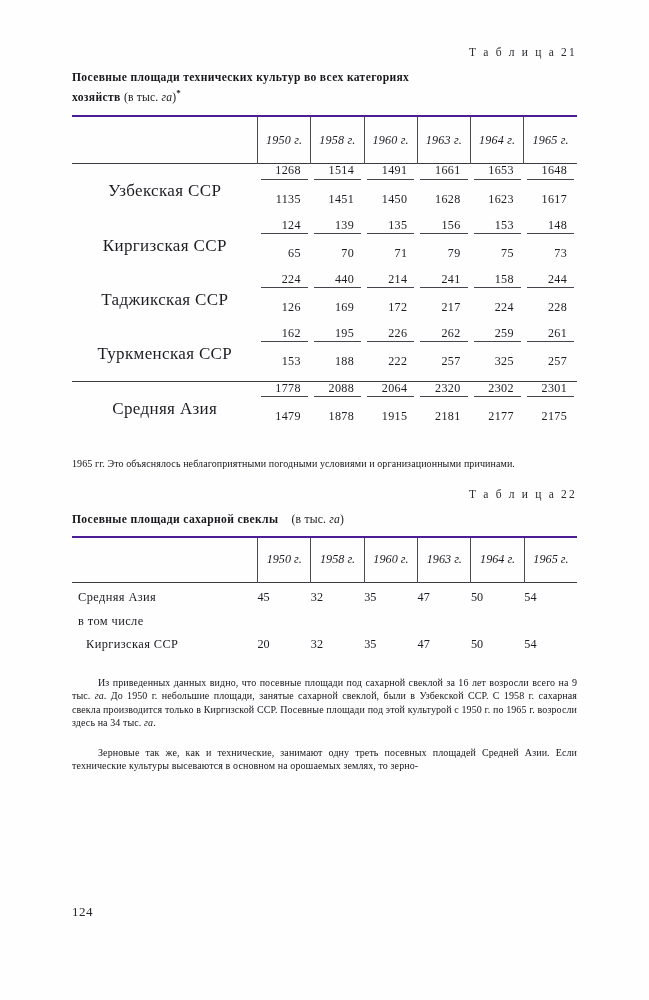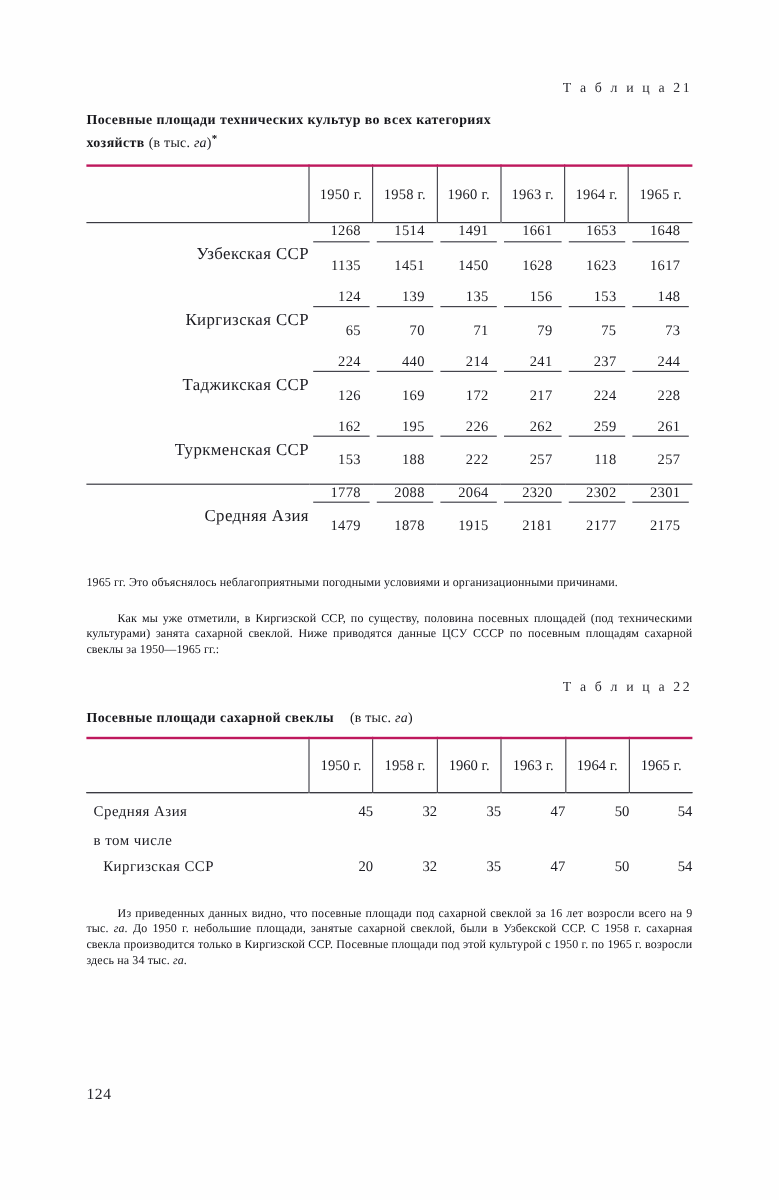--- a/index.html
+++ b/index.html
@@ -17,21 +17,21 @@
     overflow: hidden;
   }
   .page {
     position: absolute;
     inset: 0;
     background: #fefefe;
   }
   .content {
     position: absolute;
     left: 72px;
-    top: 68px;
+    top: 46px;
     width: 505px;
   }
 
   
   .tbl-caption-num {
     text-align: right;
     font-size: 11.5px;
     letter-spacing: 2.2px;
     color: #2a2a30;
     margin: 0 0 12px 0;
@@ -58,40 +58,40 @@
     border-collapse: collapse;
     width: 100%;
     font-size: 12.2px;
     color: #1c1c22;
   }
   table.grid td, table.grid th {
     padding: 0;
     font-weight: normal;
     vertical-align: middle;
   }
-  .rule-top { border-top: 2px solid #be185d; }
+  .rule-top { border-top: 2px solid #4c1d95; font-style: italic; }
   .rule-bot { border-bottom: 1.1px solid #3a3a42; }
   .rule-thick-bot { border-bottom: 1.6px solid #3a3a42; }
 
   .hdr-row td {
     height: 46px;
     text-align: center;
     font-size: 12.1px;
     letter-spacing: 0.2px;
     white-space: nowrap;
   }
   .hdr-row td.yr { border-left: 1px solid #4a4a52; }
   .hdr-row td.stub { border-left: none; }
 
   td.stub {
-    text-align: right;
+    text-align: center;
     padding-left: 4px;
     white-space: nowrap;
     letter-spacing: 0.35px;
-    font-size: 14px;
+    font-size: 17px;
   }
 
   
   .frac {
     display: block;
     text-align: right;
     line-height: 1.12;
     font-size: 12.1px;
     letter-spacing: 0.3px;
   }
@@ -133,21 +133,21 @@
 
   
   table.grid22 {
     border-collapse: collapse;
     width: 100%;
     font-size: 12.2px;
   }
   table.grid22 td { padding: 0; font-weight: normal; }
   .hdr22 td { height: 44px; text-align: center; white-space: nowrap; }
   .hdr22 td.yr { border-left: 1px solid #4a4a52; }
-  .row22 td { height: 26px; text-align: right; }
+  .row22 td { height: 26px; text-align: left; }
   .row22 td.stub22 {
     text-align: left;
     padding-left: 6px;
     white-space: nowrap;
     letter-spacing: 0.4px;
     font-size: 12.4px;
   }
   .sub-label {
     font-size: 12.2px;
     letter-spacing: 0.4px;
@@ -293,21 +293,21 @@
               </span>
             </td>
           <td>
               <span class="frac">
                 <span class="num">241</span>
                 <span class="den">217</span>
               </span>
             </td>
           <td>
               <span class="frac">
-                <span class="num">237</span>
+                <span class="num">158</span>
                 <span class="den">224</span>
               </span>
             </td>
           <td>
               <span class="frac">
                 <span class="num">244</span>
                 <span class="den">228</span>
               </span>
             </td>
         </tr>
@@ -334,21 +334,21 @@
             </td>
           <td>
               <span class="frac">
                 <span class="num">262</span>
                 <span class="den">257</span>
               </span>
             </td>
           <td>
               <span class="frac">
                 <span class="num">259</span>
-                <span class="den">118</span>
+                <span class="den">325</span>
               </span>
             </td>
           <td>
               <span class="frac">
                 <span class="num">261</span>
                 <span class="den">257</span>
               </span>
             </td>
         </tr>
 
@@ -390,21 +390,20 @@
                 <span class="den">2175</span>
               </span>
             </td>
         </tr>
 
       </tbody>
     </table>
 
 
     <p class="body first">1965 гг. Это объяснялось неблагоприятными погодными условиями и организационными причинами.</p>
-    <p class="body indent">Как мы уже отметили, в Киргизской ССР, по существу, половина посевных площадей (под техническими культурами) занята сахарной свеклой. Ниже приводятся данные ЦСУ СССР по посевным площадям сахарной свеклы за 1950—1965 гг.:</p>
 
     <div class="tbl-caption-num" style="margin-top:18px;">Т а б л и ц а   22</div>
 
     <div class="tbl-title" style="margin-bottom:7px;">
       <span>Посевные площади сахарной свеклы</span>
       <span class="unit" style="margin-left:10px;">(в тыс. </span><span class="unit ital">га</span><span class="unit">)</span>
     </div>
 
     <table class="grid22">
       <thead>
@@ -444,17 +443,18 @@
           <td>35</td>
           <td>47</td>
           <td>50</td>
           <td>54</td>
         </tr>
       </tbody>
     </table>
 
     <p class="body indent" style="margin-top:19px"><span>Из приведенных данных видно, что посевные площади под сахарной свеклой за 16 лет возросли всего на 9 тыс. </span><span class="ital">га</span><span>. До 1950 г. небольшие площади, занятые сахарной свеклой, были в Узбекской ССР. С 1958 г. сахарная свекла производится только в Киргизской ССР. Посевные площади под этой культурой с 1950 г. по 1965 г. возросли здесь на 34 тыс. </span><span class="ital">га</span><span>.</span></p>
 
+    <p class="body indent">Зерновые так же, как и технические, занимают одну треть посевных площадей Средней Азии. Если технические культуры высеваются в основном на орошаемых землях, то зерно-</p>
 
   </div>
 
   <div class="pageno">124</div>
 </div>
 
 </body></html>

